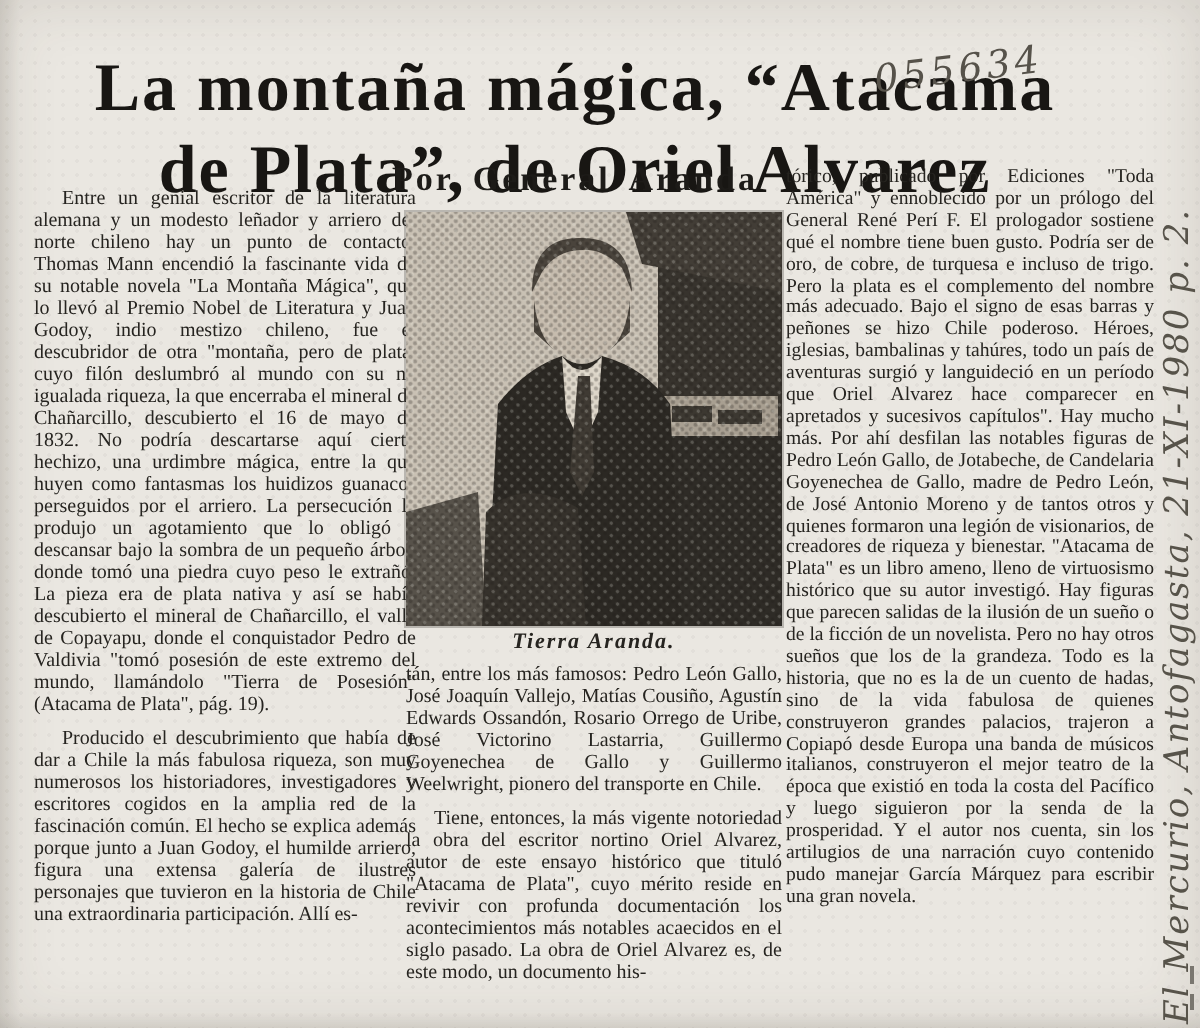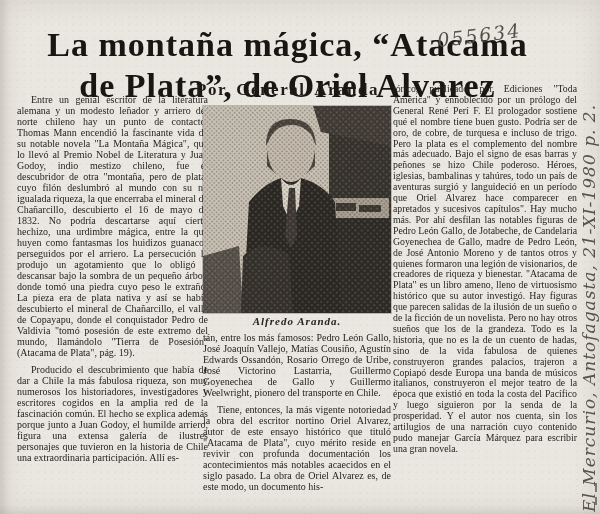--- a/index.html
+++ b/index.html
@@ -111,21 +111,21 @@
       <path d="M63,40 Q63,12 88,13 Q112,13 113,40 L108,28 Q98,18 88,19 Q75,19 68,30 Z" fill="#4a443c"></path>
       <path d="M64,44 Q66,62 74,69 L64,60 Z" fill="#4a443c"></path>
       <path d="M112,44 Q110,62 102,69 L112,60 Z" fill="#4a443c"></path>
       <path d="M40,207 L46,96 Q60,78 78,72 Q88,80 98,72 Q120,78 132,96 L138,207 Z" fill="#2b2823"></path>
       <path d="M78,72 Q88,86 98,72 L96,100 L88,118 L80,100 Z" fill="#ddd6c9"></path>
       <path d="M86,82 L92,82 L94,130 L88,142 L82,130 Z" fill="#3f3a33"></path>
       <path d="M40,150 Q58,132 86,148 L90,207 L38,207 Z" fill="#35312b"></path>
       <rect width="188" height="207" fill="url(#ht)"></rect>
       <rect width="188" height="207" fill="url(#htl)"></rect>
     </svg>
-    <div class="caption">Alfredo Aranda.</div>
+    <div class="caption">Tierra Aranda.</div>
     <p>tán, entre los más famosos: Pedro León Gallo, José Joaquín Vallejo, Matías Cousiño, Agustín Edwards Ossandón, Rosario Orrego de Uribe, José Victorino Lastarria, Guillermo Goyenechea de Gallo y Guillermo Weelwright, pionero del transporte en Chile.</p>
     <p class="indent">Tiene, entonces, la más vigente notoriedad la obra del escritor nortino Oriel Alvarez, autor de este ensayo histórico que tituló "Atacama de Plata", cuyo mérito reside en revivir con profunda documentación los acontecimientos más notables acaecidos en el siglo pasado. La obra de Oriel Alvarez es, de este modo, un documento his-</p>
   </div>
 
   <div class="col col-right">
     <p>tórico, publicado por Ediciones "Toda América" y ennoblecido por un prólogo del General René Perí F. El prologador sostiene qué el nombre tiene buen gusto. Podría ser de oro, de cobre, de turquesa e incluso de trigo. Pero la plata es el complemento del nombre más adecuado. Bajo el signo de esas barras y peñones se hizo Chile poderoso. Héroes, iglesias, bambalinas y tahúres, todo un país de aventuras surgió y languideció en un período que Oriel Alvarez hace comparecer en apretados y sucesivos capítulos". Hay mucho más. Por ahí desfilan las notables figuras de Pedro León Gallo, de Jotabeche, de Candelaria Goyenechea de Gallo, madre de Pedro León, de José Antonio Moreno y de tantos otros y quienes formaron una legión de visionarios, de creadores de riqueza y bienestar. "Atacama de Plata" es un libro ameno, lleno de virtuosismo histórico que su autor investigó. Hay figuras que parecen salidas de la ilusión de un sueño o de la ficción de un novelista. Pero no hay otros sueños que los de la grandeza. Todo es la historia, que no es la de un cuento de hadas, sino de la vida fabulosa de quienes construyeron grandes palacios, trajeron a Copiapó desde Europa una banda de músicos italianos, construyeron el mejor teatro de la época que existió en toda la costa del Pacífico y luego siguieron por la senda de la prosperidad. Y el autor nos cuenta, sin los artilugios de una narración cuyo contenido pudo manejar García Márquez para escribir una gran novela.</p>
   </div>
 
   <div class="margin-note">El Mercurio, Antofagasta, 21-XI-1980 p. 2.</div>
 

